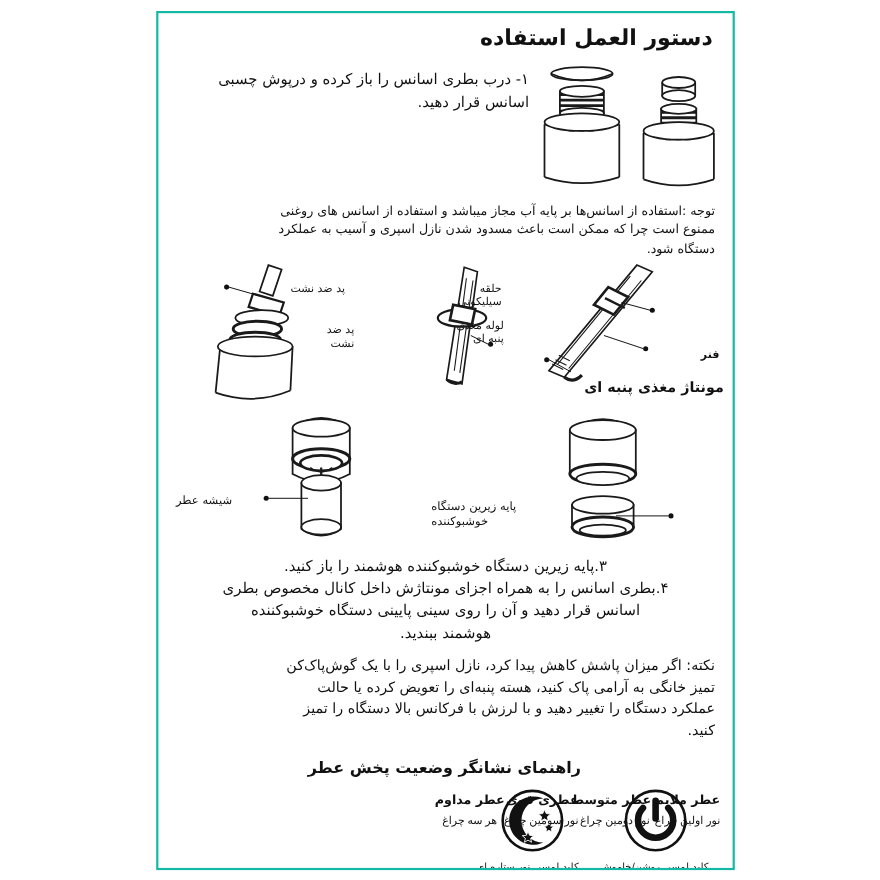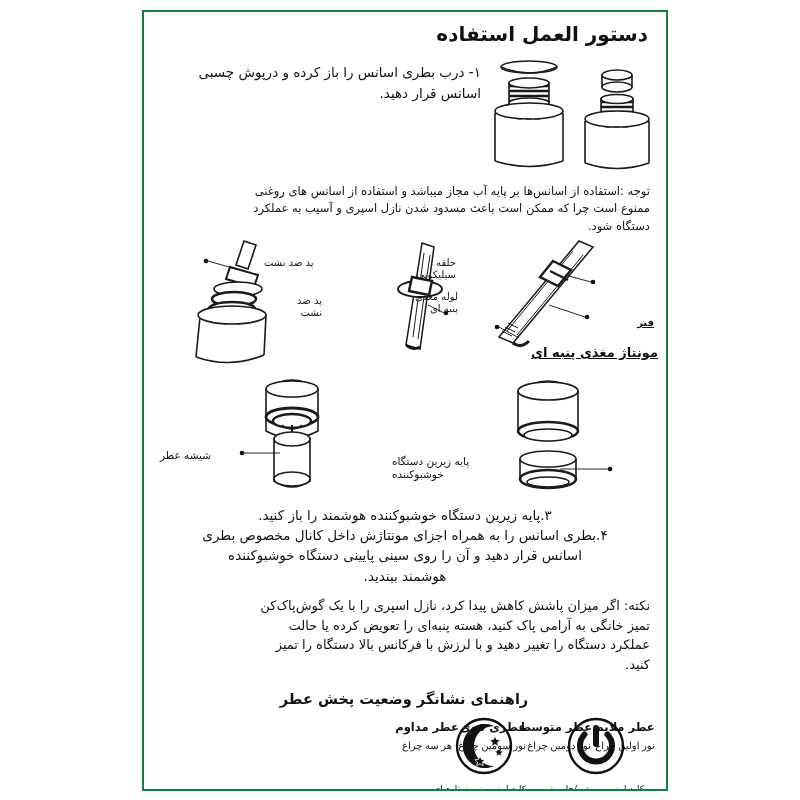--- a/index.html
+++ b/index.html
@@ -9,21 +9,21 @@
     background:#ffffff;
     font-family:"DejaVu Sans","Liberation Sans",sans-serif;
     overflow:hidden;
     position:relative;
   }
   .sheet{
     position:absolute;
     left:142px; top:10px;
     width:526px; height:781px;
     box-sizing:border-box;
-    border:2px solid #15803d;
+    border:2px solid #14b8a6;
     background:#ffffff;
     direction:rtl;
     overflow:hidden;
   }
   
   .t{color:#111;line-height:1.45;}
   .title{
     font-size:20px;font-weight:bold;letter-spacing:0;
     text-align:right;padding:8px 18px 0 0;
   }
@@ -34,21 +34,21 @@
   .txt p{margin:0 0 1px 0;}
   
   .note-warn{
     font-size:11.5px;text-align:right;
     padding:6px 16px 0 14px;line-height:1.5;
   }
   .note-warn p{margin:0;}
   
   .band{position:relative;height:130px;margin-top:4px;}
   .band .lbl{position:absolute;font-size:10px;line-height:1.25;text-align:right;color:#111;}
-  .band .lbl.b{font-weight:bold;text-decoration:underline;}
+  .band .lbl.b{font-weight:bold;}
   
   .band2{position:relative;height:132px;}
   .band2 .lbl{position:absolute;font-size:10.5px;line-height:1.3;text-align:left;color:#111;}
   
   .steps{font-size:13.5px;text-align:center;padding:4px 16px 0 16px;line-height:1.5;}
   .steps p{margin:0;}
   .tip{font-size:13px;text-align:right;padding:10px 16px 0 16px;line-height:1.52;}
   .tip p{margin:0;}
   
   .legend-title{

